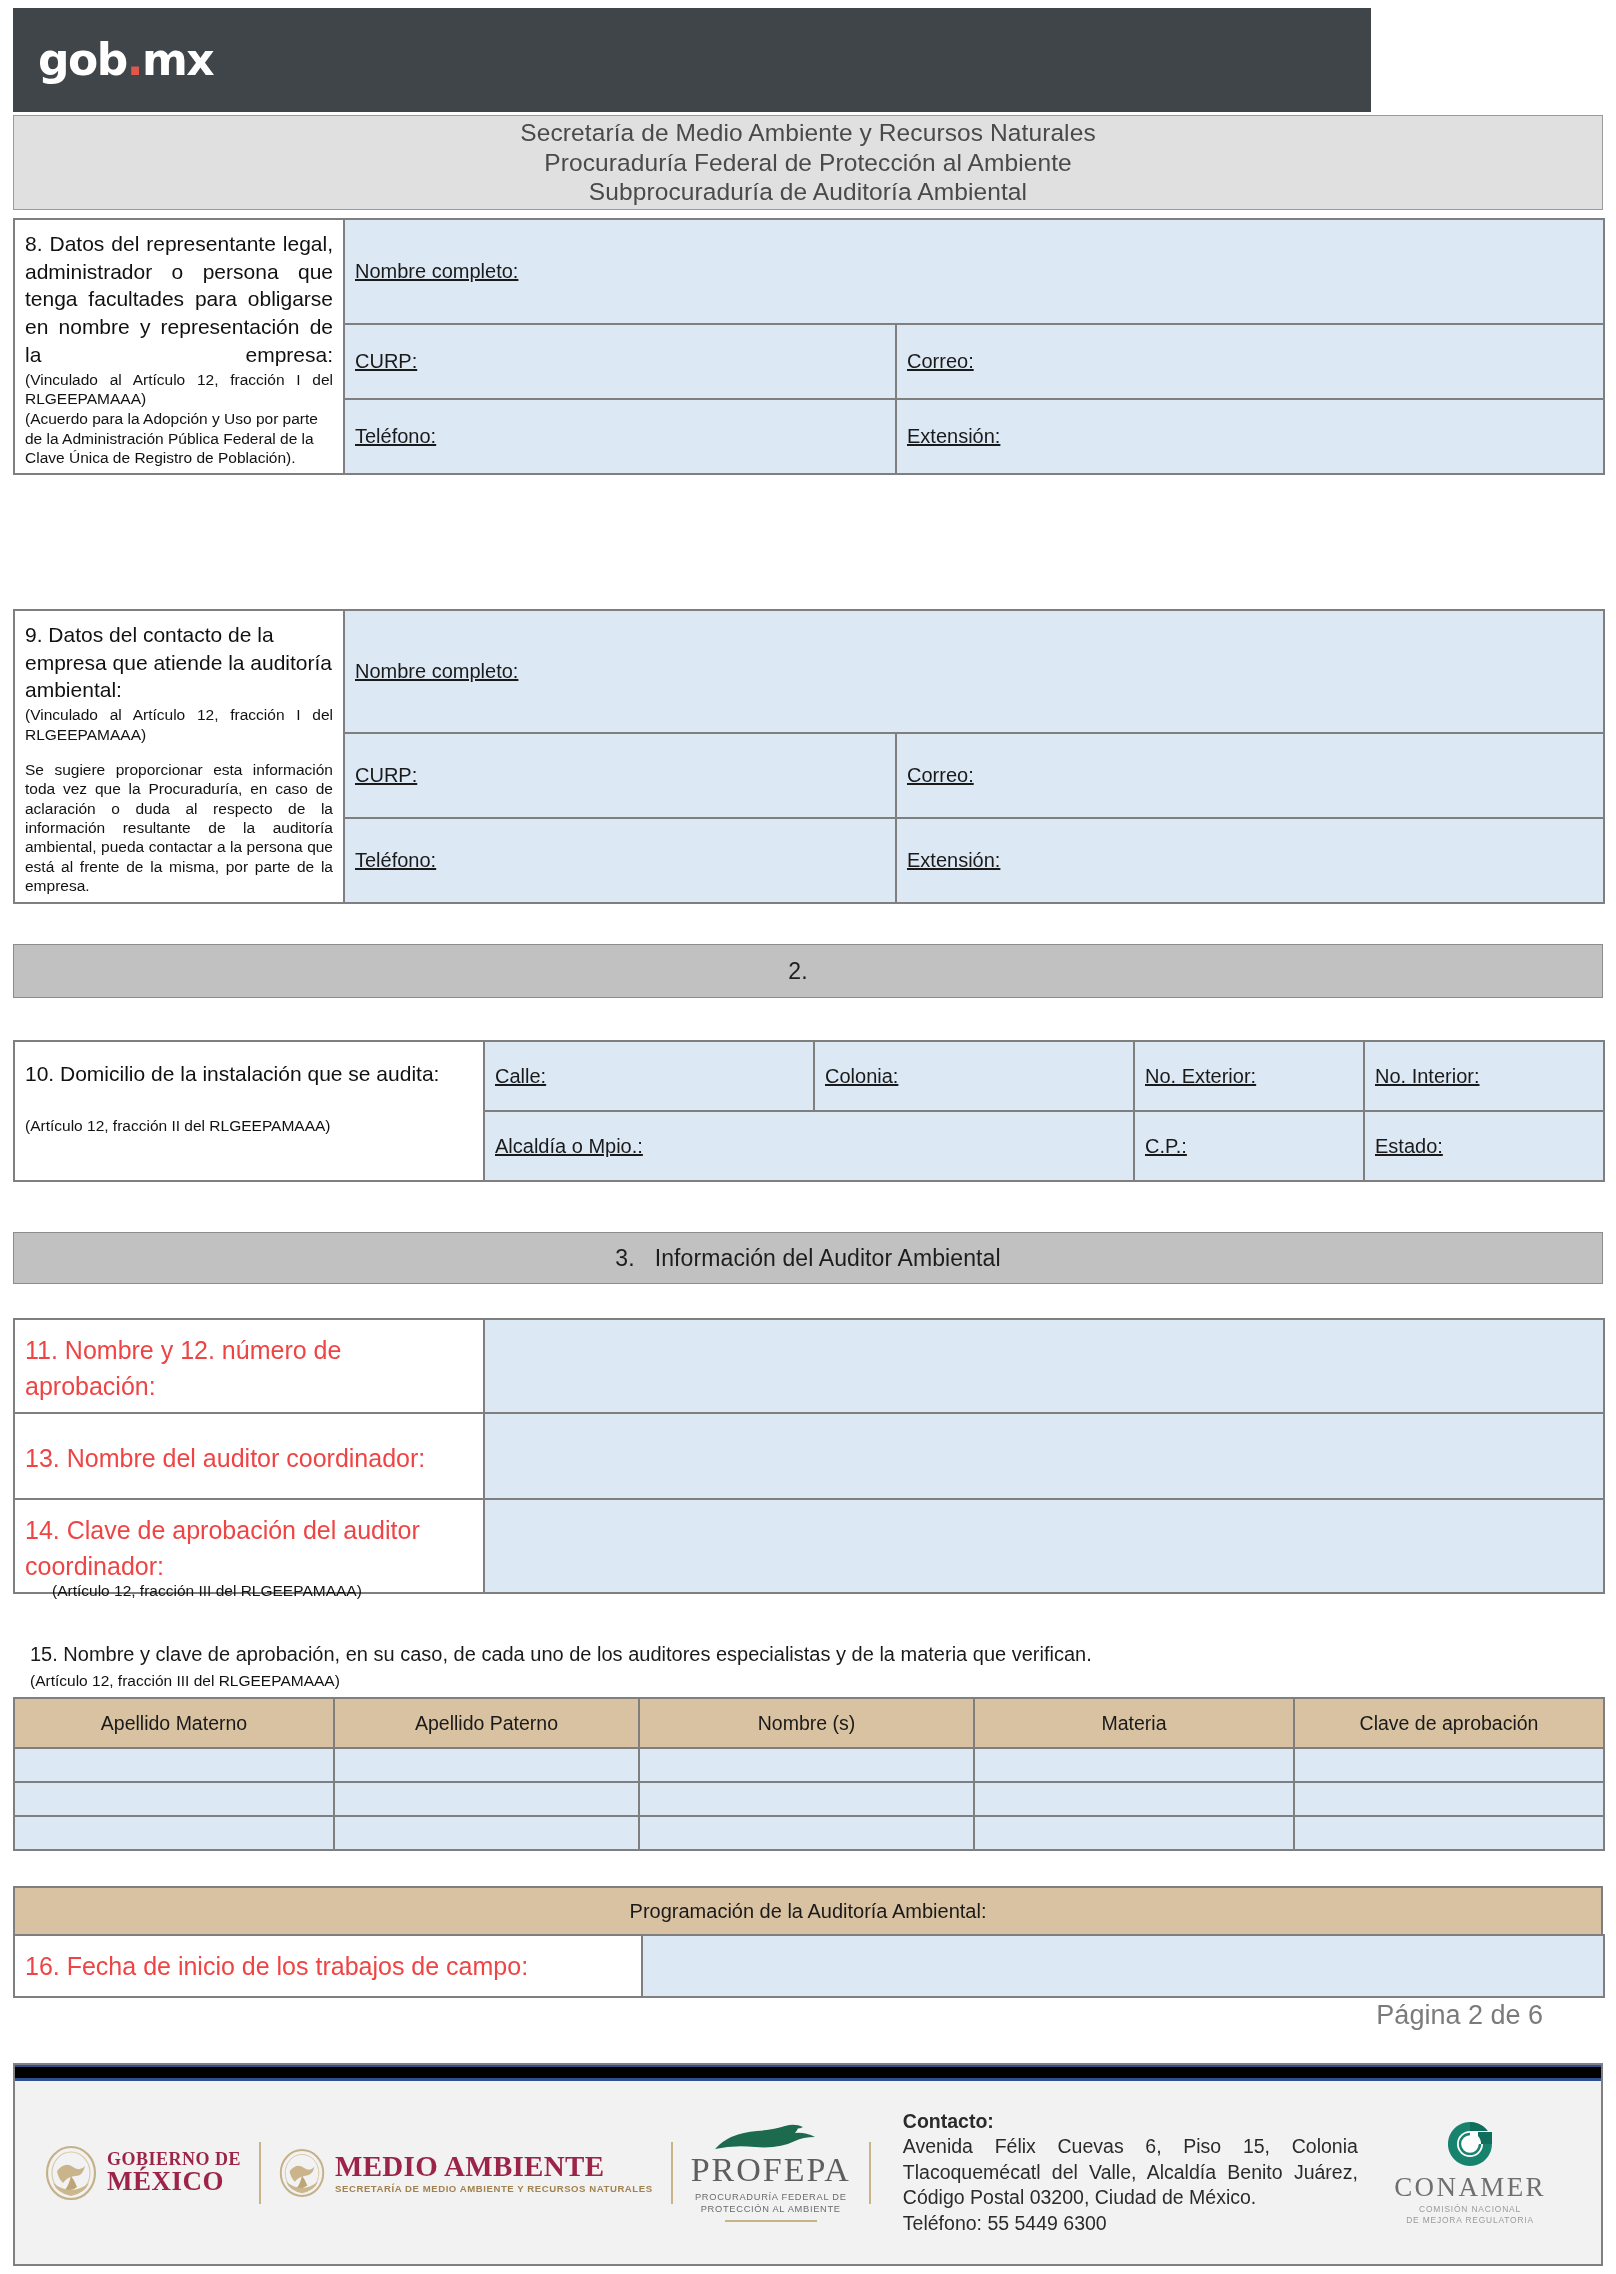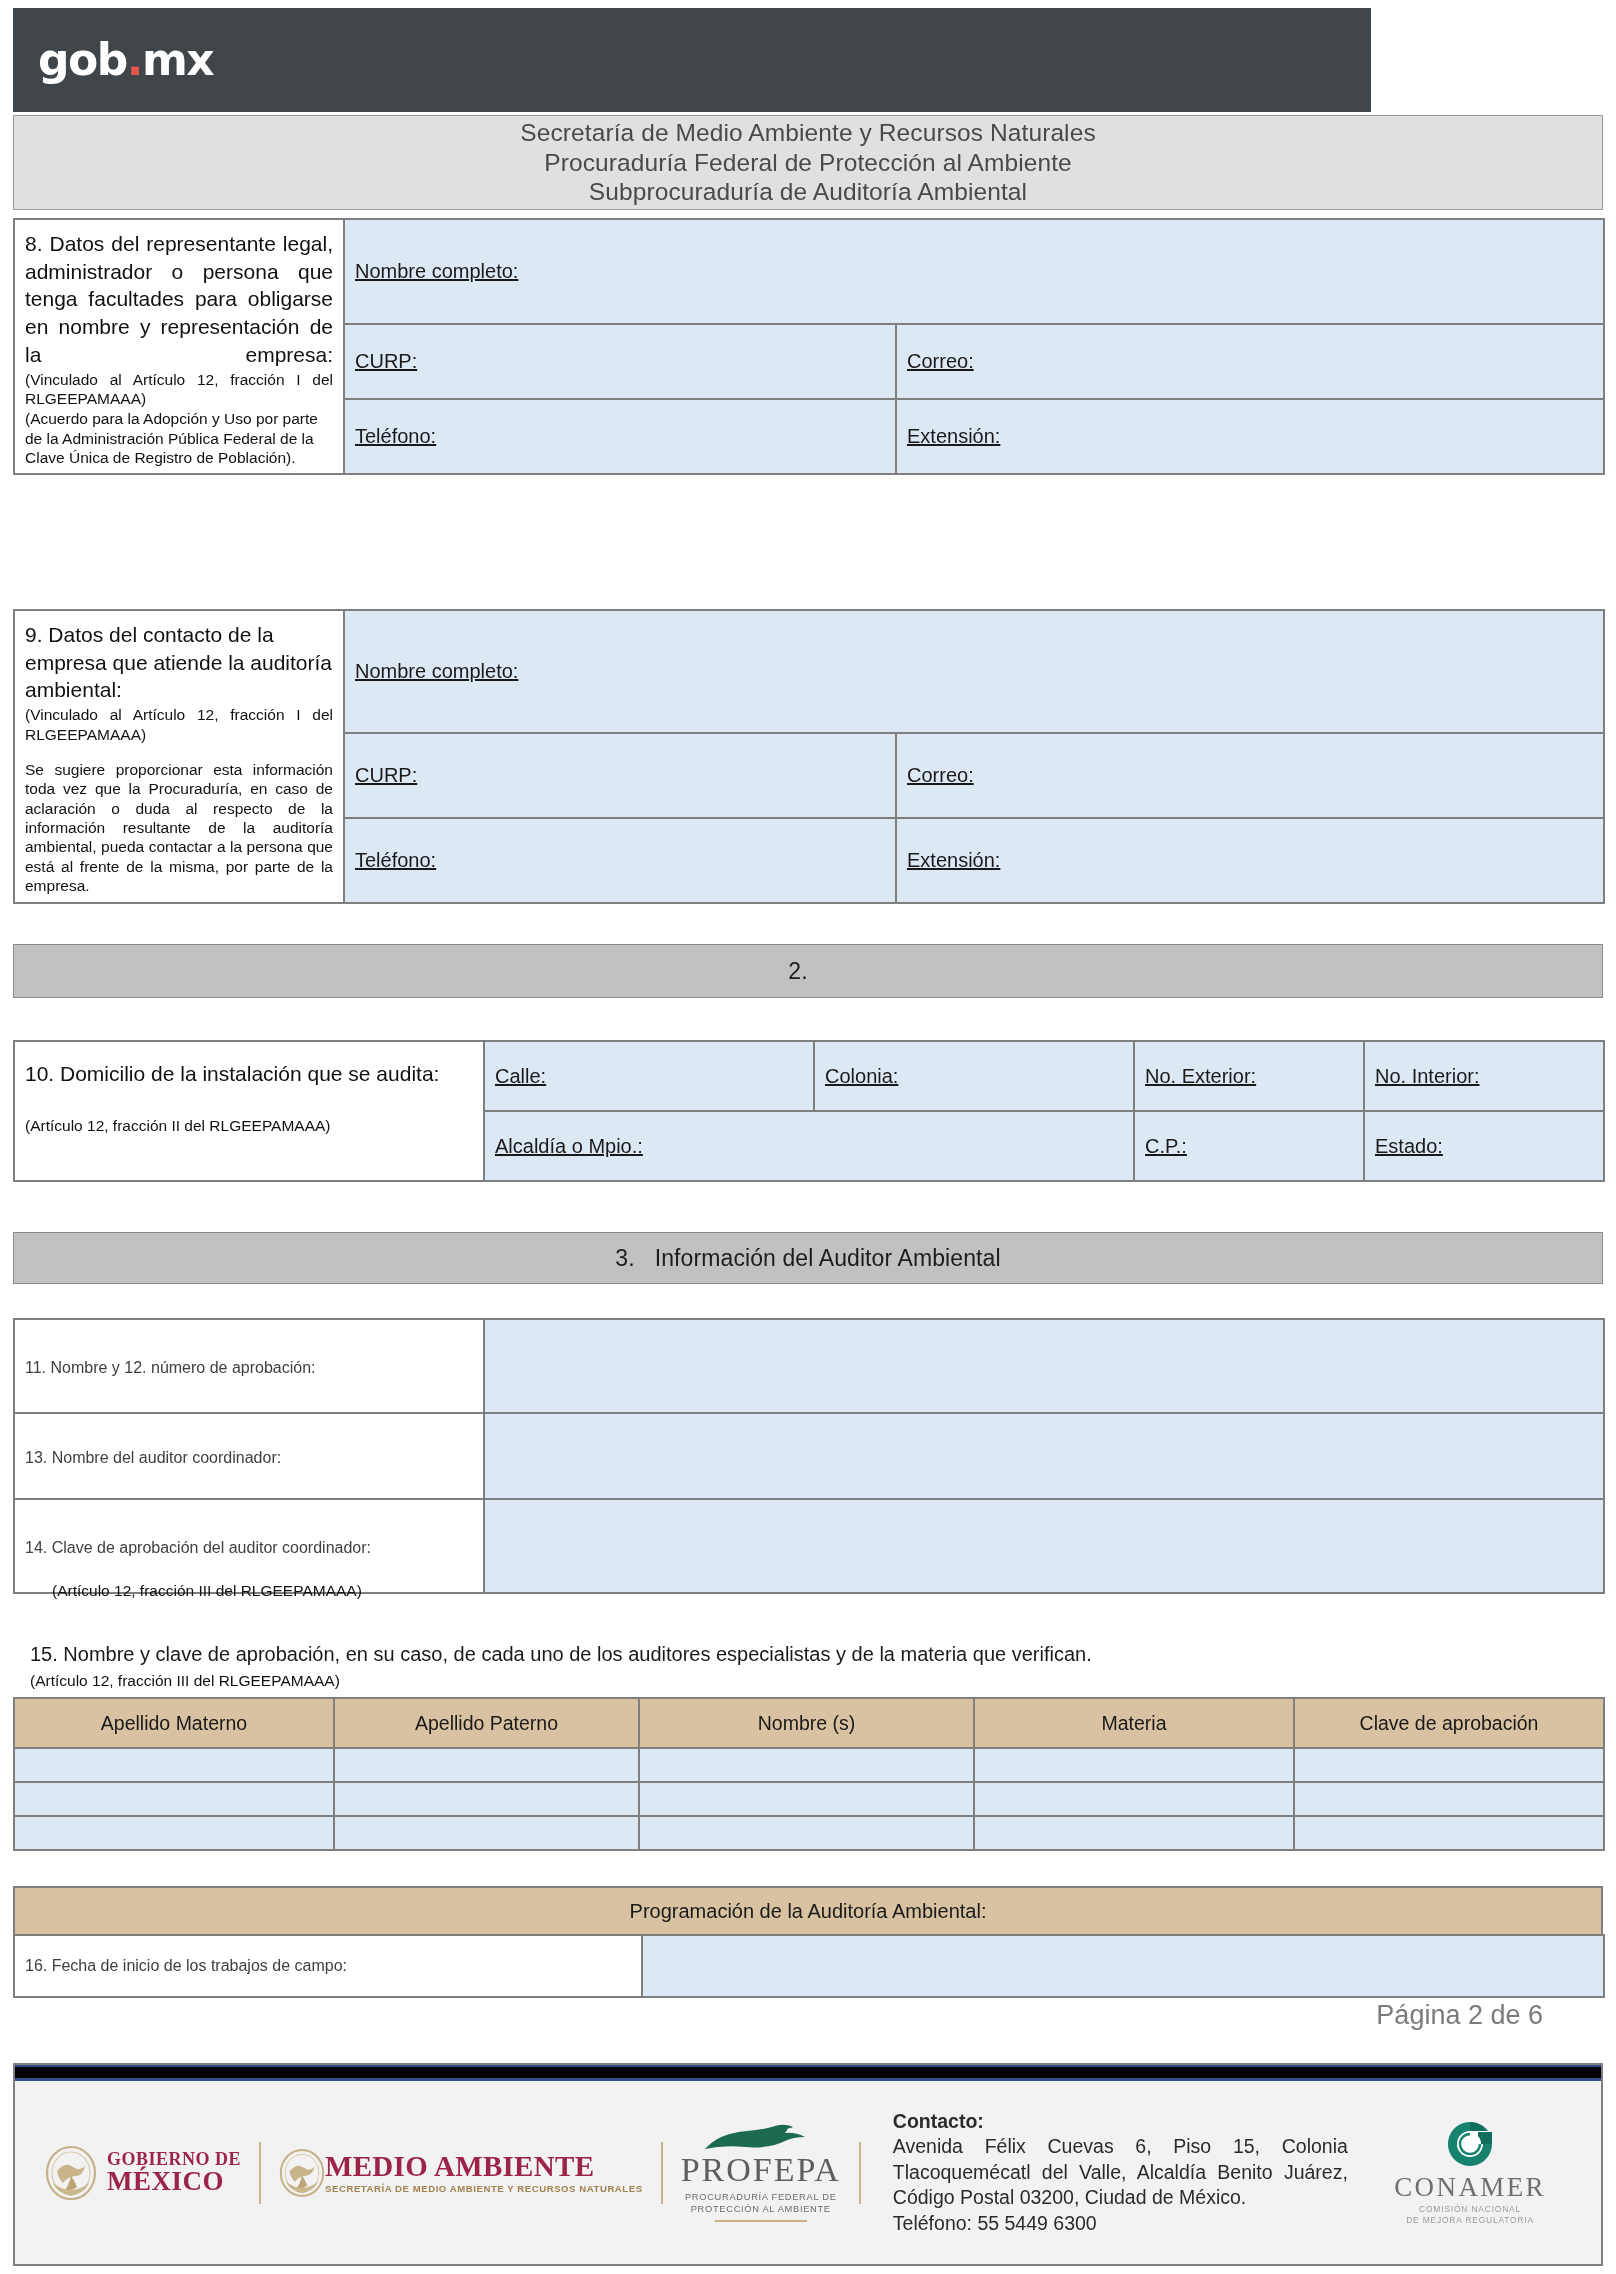--- a/index.html
+++ b/index.html
@@ -131,23 +131,23 @@
     align-items: center;
     justify-content: center;
     font-size: 23px;
     color: #1d1d1d;
     letter-spacing: 0.1px;
   }
   .section-bar .num { margin-right: 20px; }
 
   
   .simple-label {
-    font-size: 16px;
+    font-size: 25px;
     line-height: 1.45;
-    color: #404040;
+    color: #ef4444;
   }
 
   .float-note {
     position: absolute;
     font-size: 15.5px;
     color: #111;
   }
 
   .item15-title {
     position: absolute;
@@ -250,20 +250,21 @@
 
   .vdiv {
     width: 2px;
     height: 62px;
     background: #c9b388;
     margin: 0 18px;
     flex: 0 0 auto;
   }
 
   .ma-text {
+    margin-left: 10px;
     font-family: "Liberation Serif", serif;
     color: #9d2449;
     line-height: 1.05;
   }
   .ma-text .l1 { font-size: 29px; font-weight: bold; letter-spacing: 0.3px; }
   .ma-text .l2 {
     font-size: 9.6px;
     font-weight: bold;
     letter-spacing: 0.55px;
     font-family: "Liberation Sans", sans-serif;

